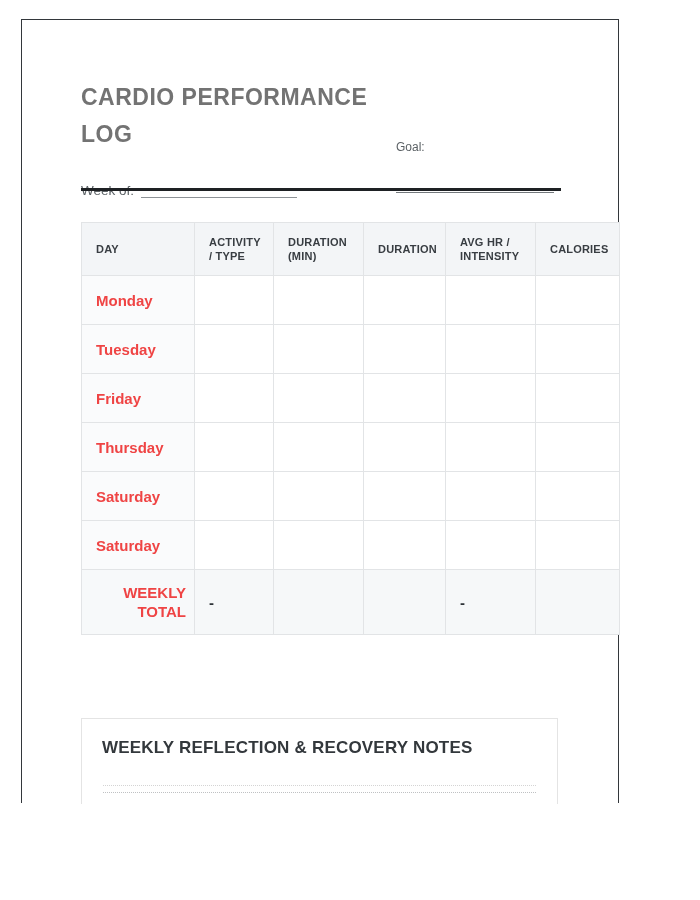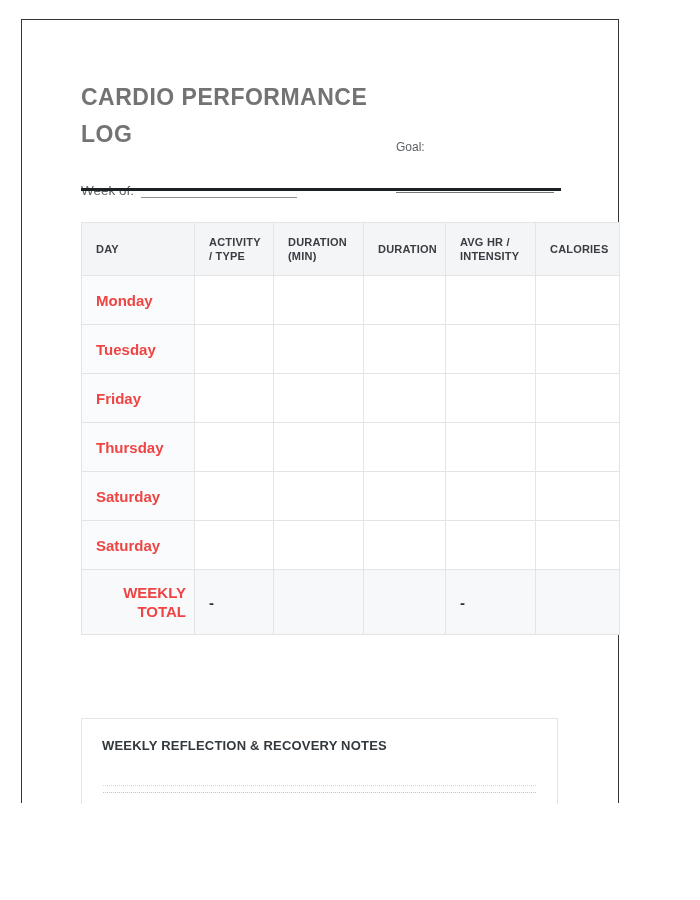--- a/index.html
+++ b/index.html
@@ -144,21 +144,21 @@
     top: 698px;
     width: 477px;
     height: 86px;
     box-sizing: border-box;
     border: 1px solid #e4e4e4;
     border-bottom: none;
     background: #ffffff;
   }
   .notes-heading {
     margin: 19px 20px 0 20px;
-    font-size: 13px;
+    font-size: 17px;
     font-weight: 700;
     letter-spacing: 0.2px;
     color: #33383c;
   }
   .notes-line {
     position: absolute;
     left: 21px;
     right: 21px;
     top: 66px;
     height: 6px;

